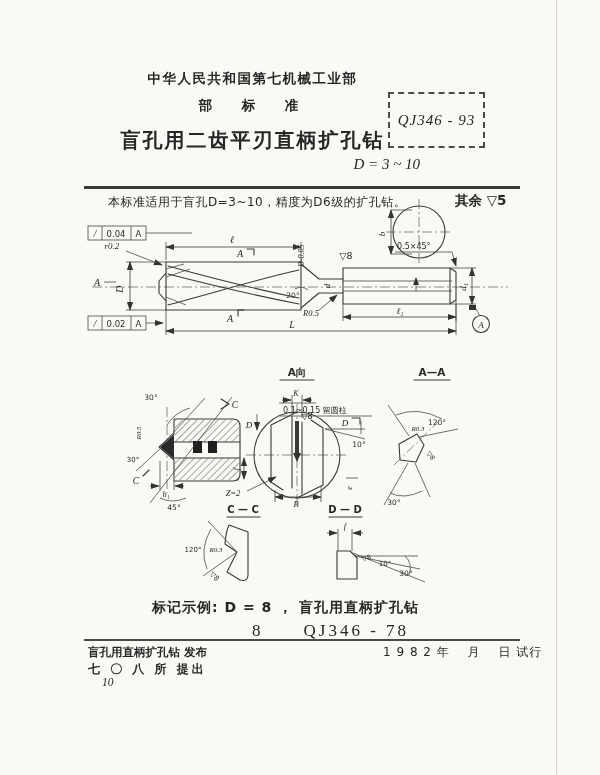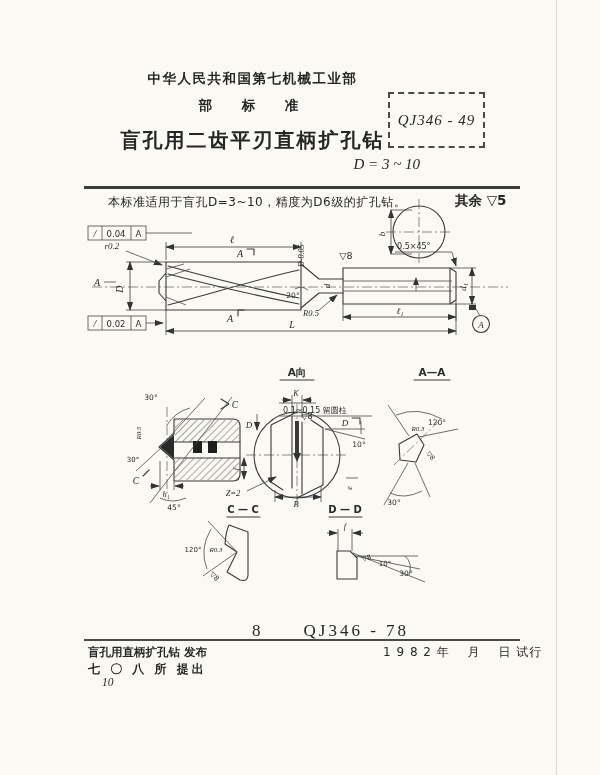--- a/index.html
+++ b/index.html
@@ -44,21 +44,21 @@
   .cl  { fill:none; stroke:#5a5a5a; stroke-width:0.7; stroke-dasharray:10 3 2 3; }
 </style>
 </head>
 <body>
 
 <div class="page">
 
   <div class="abs std-type">部　标　准</div>
   <div class="abs ministry">中华人民共和国第七机械工业部</div>
   <div class="abs doc-box">
-    <span>QJ346 - 49</span>
+    <span>QJ346 - 93</span>
   </div>
   <div class="abs title">盲孔用二齿平刃直柄扩孔钻</div>
   <div class="abs range">D = 3 ~ 10</div>
   <div class="abs rule-top"></div>
 
   <div class="abs scope">本标准适用于盲孔D=3~10，精度为D6级的扩孔钻。</div>
   <div class="abs surface-rest">其余 ▽5</div>
 
   <svg class="draw" width="600" height="425" viewBox="0 0 600 425">
     <defs>
@@ -318,20 +318,21 @@
       <text class="t" x="345" y="344" font-size="8.5" text-anchor="middle">f</text>
       <path class="ln" fill="url(#h)" d="M337 366 H350 L357 373 V394 H337 Z"></path>
       <path class="lnl" d="M355 371 H418 M355 371 L420 384 M353 368 L425 397"></path>
       <path class="lnl" d="M405 371 Q413 378 409 390"></path>
       <text class="ts" x="367" y="375" font-size="6.5" text-anchor="middle" transform="rotate(-15 367 375)">▽8</text>
       <text class="ts" x="385" y="381" font-size="7" text-anchor="middle">10°</text>
       <text class="ts" x="406" y="391" font-size="7.5" text-anchor="middle">30°</text>
     </g>
   </svg>
 
+  <div class="abs mark1">标记示例: D = 8 ，  盲孔用直柄扩孔钻</div>
   <div class="abs mark2">8　　QJ346 - 78</div>
 
   <div class="abs rule-bottom"></div>
   <div class="abs pub">盲孔用直柄扩孔钻  发布</div>
   <div class="abs datel">1 9 8 2 年　 月　 日 试行</div>
   <div class="abs prop">七 〇 八 所  提出</div>
   <div class="abs pageno">10</div>
 
   <div class="abs scanline"></div>
 </div>

